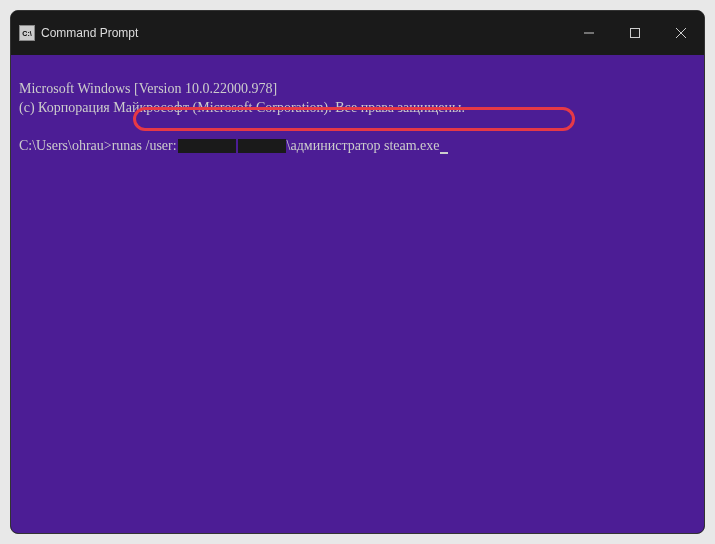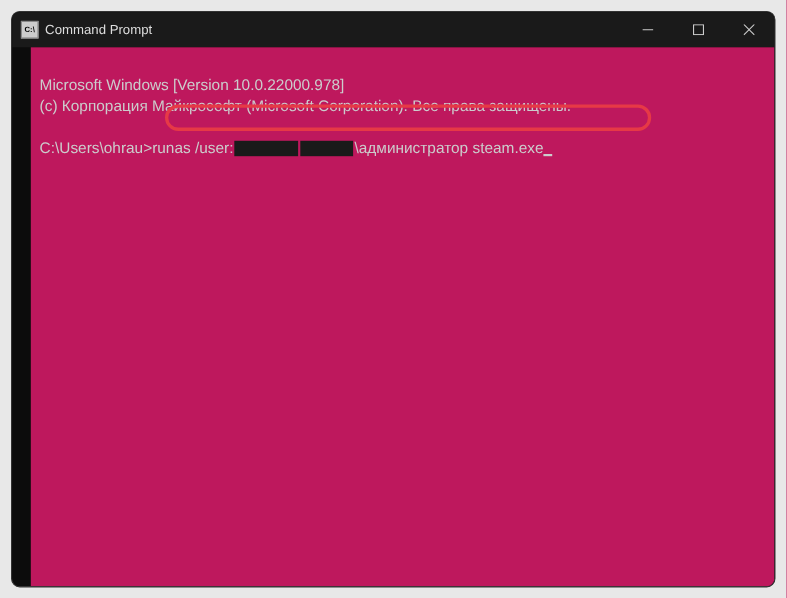--- a/index.html
+++ b/index.html
@@ -20,21 +20,21 @@
       width: 695px;
       height: 524px;
       background: #0c0c0c;
       border-radius: 8px;
       overflow: hidden;
       display: flex;
       flex-direction: column;
       border: 1px solid #333;
     }
     .titlebar {
-      height: 32px;
+      height: 44px;
       background: #1a1a1a;
       display: flex;
       justify-content: space-between;
       padding-left: 8px;
     }
     .titlebar-left {
       display: flex;
       align-items: center;
       gap: 6px;
     }
@@ -69,29 +69,28 @@
       color: #ccc;
       font-family: sans-serif;
       cursor: pointer;
     }
     .titlebar-btn svg {
       width: 10px;
       height: 10px;
     }
     .terminal {
       flex: 1;
-      background: #be185d;
+      background: #4c1d95;
       padding: 6px 8px;
       color: #cccccc;
       font-size: 14px;
       line-height: 1.35;
       white-space: pre;
       position: relative;
-      font-family: Liberation Sans, sans-serif;
-      margin-left: 17px;
+      font-family: Liberation Serif, serif;
     }
     .highlight-box {
       position: absolute;
       border: 3px solid #e63946;
       border-radius: 14px;
       pointer-events: none;
     }
     .redacted {
       display: inline-block;
       width: 58px;

